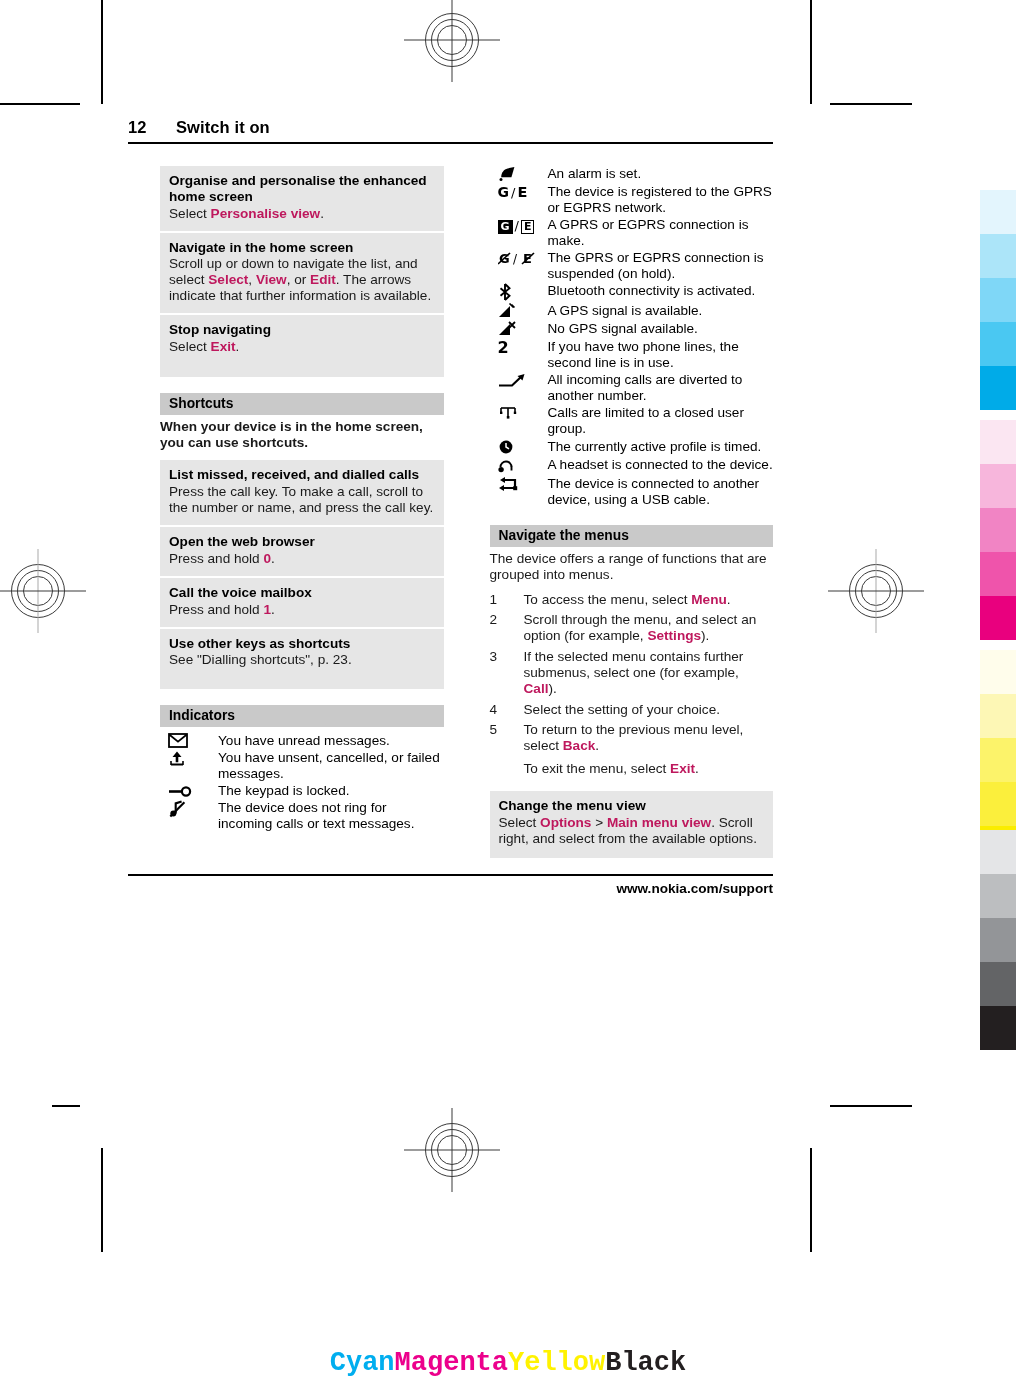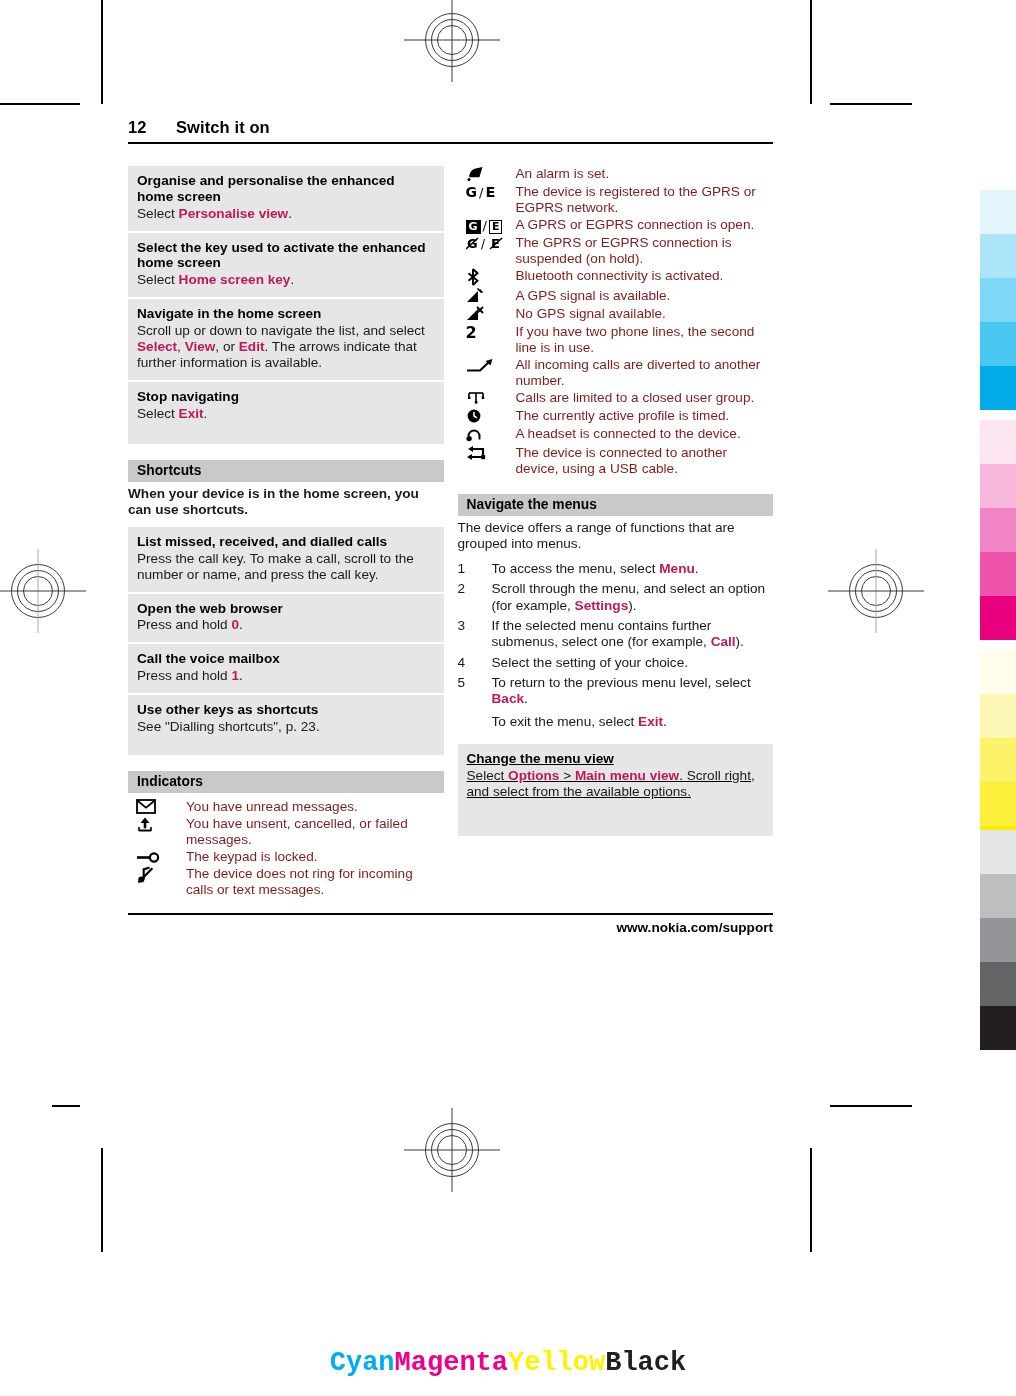--- a/index.html
+++ b/index.html
@@ -70,21 +70,21 @@
     letter-spacing: 0.1px;
   }
   .pagehead .pnum { width: 48px; }
   .pagehead .ptitle { }
 
   .columns {
     display: flex;
     gap: 14px;
     margin-top: 22px;
   }
-  .col { width: 378px; }
+  .col { width: 378px; margin-left: 32px; }
 
   
   .gbox {
     background: #e6e6e6;
     padding: 7px 9px 9px 9px;
     margin-bottom: 2px;
   }
   .gbox h4 {
     margin: 0 0 1px 0;
     font-size: 13.6px;
@@ -116,21 +116,21 @@
   }
 
   b, .b { font-weight: bold; color: #be185d; }
 
   
   .indtable { width: 100%; border-collapse: collapse; margin-top: 6px; }
   .indtable td {
     vertical-align: top;
     font-size: 13.6px;
     line-height: 1.18;
-    color: #7f1d1d;
+    color: #000000;
     padding: 0 0 1px 0;
   }
   .indtable td.icon {
     width: 50px;
     text-align: left;
     padding-left: 8px;
     font-family: "DejaVu Sans", sans-serif;
     color: #000;
   }
 
@@ -249,24 +249,20 @@
 
   <div class="columns">
 
     <div class="col">
 
       <div class="gbox">
         <h4>Organise and personalise the enhanced home screen</h4>
         <p><span>Select </span><b>Personalise view</b><span>.</span></p>
       </div>
 
-      <div class="gbox">
-        <h4>Select the key used to activate the enhanced home screen</h4>
-        <p><span>Select </span><b>Home screen key</b><span>.</span></p>
-      </div>
 
       <div class="gbox">
         <h4>Navigate in the home screen</h4>
         <p><span>Scroll up or down to navigate the list, and select </span><b>Select</b><span>, </span><b>View</b><span>, or </span><b>Edit</b><span>. The arrows indicate that further information is available.</span></p>
       </div>
 
       <div class="gbox" style="padding-bottom:22px;">
         <h4>Stop navigating</h4>
         <p><span>Select </span><b>Exit</b><span>.</span></p>
       </div>
@@ -364,21 +360,21 @@
         <tr>
           <td class="icon">
             <span class="gl" style="font-size:14px;">G</span><span class="sl" style="font-size:13px;">/</span><span class="gl" style="font-size:14.5px;">E</span>
           </td>
           <td>The device is registered to the GPRS or EGPRS network.</td>
         </tr>
         <tr>
           <td class="icon">
             <span class="boxed fill">G</span><span class="sl" style="font-size:13px;">/</span><span class="boxed">E</span>
           </td>
-          <td>A GPRS or EGPRS connection is open.</td>
+          <td>A GPRS or EGPRS connection is make.</td>
         </tr>
         <tr>
           <td class="icon">
             <svg class="ic" width="44" height="16" viewBox="0 0 44 16" aria-hidden="true">
               <text x="1" y="13" font-family="DejaVu Sans, sans-serif" font-size="13" font-weight="bold" fill="#000">G</text>
               <path d="M0 14 L12 3" stroke="#000" stroke-width="1.6"></path>
               <text x="15" y="13" font-family="DejaVu Sans, sans-serif" font-size="12" fill="#000">/</text>
               <text x="25" y="13" font-family="DejaVu Sans, sans-serif" font-size="13" font-weight="bold" fill="#000">E</text>
               <path d="M24 14 L36 3" stroke="#000" stroke-width="1.6"></path>
             </svg>
@@ -496,21 +492,21 @@
         </div>
         <div class="step">
           <span class="n">5</span>
           <span class="t"><span>To return to the previous menu level, select </span><b>Back</b><span>.</span></span>
         </div>
         <div class="substep"><span>To exit the menu, select </span><b>Exit</b><span>.</span></div>
       </div>
 
       <div style="height:14px"></div>
 
-      <div class="gbox" style="padding-bottom:36px;text-decoration:underline;">
+      <div class="gbox" style="padding-bottom:11px;">
         <h4>Change the menu view</h4>
         <p><span>Select </span><b>Options</b><span> &gt; </span><b>Main menu view</b><span>. Scroll right, and select from the available options.</span></p>
       </div>
 
     </div>
   </div>
 
   <div class="footline">www.nokia.com/support</div>
 </div>
 

